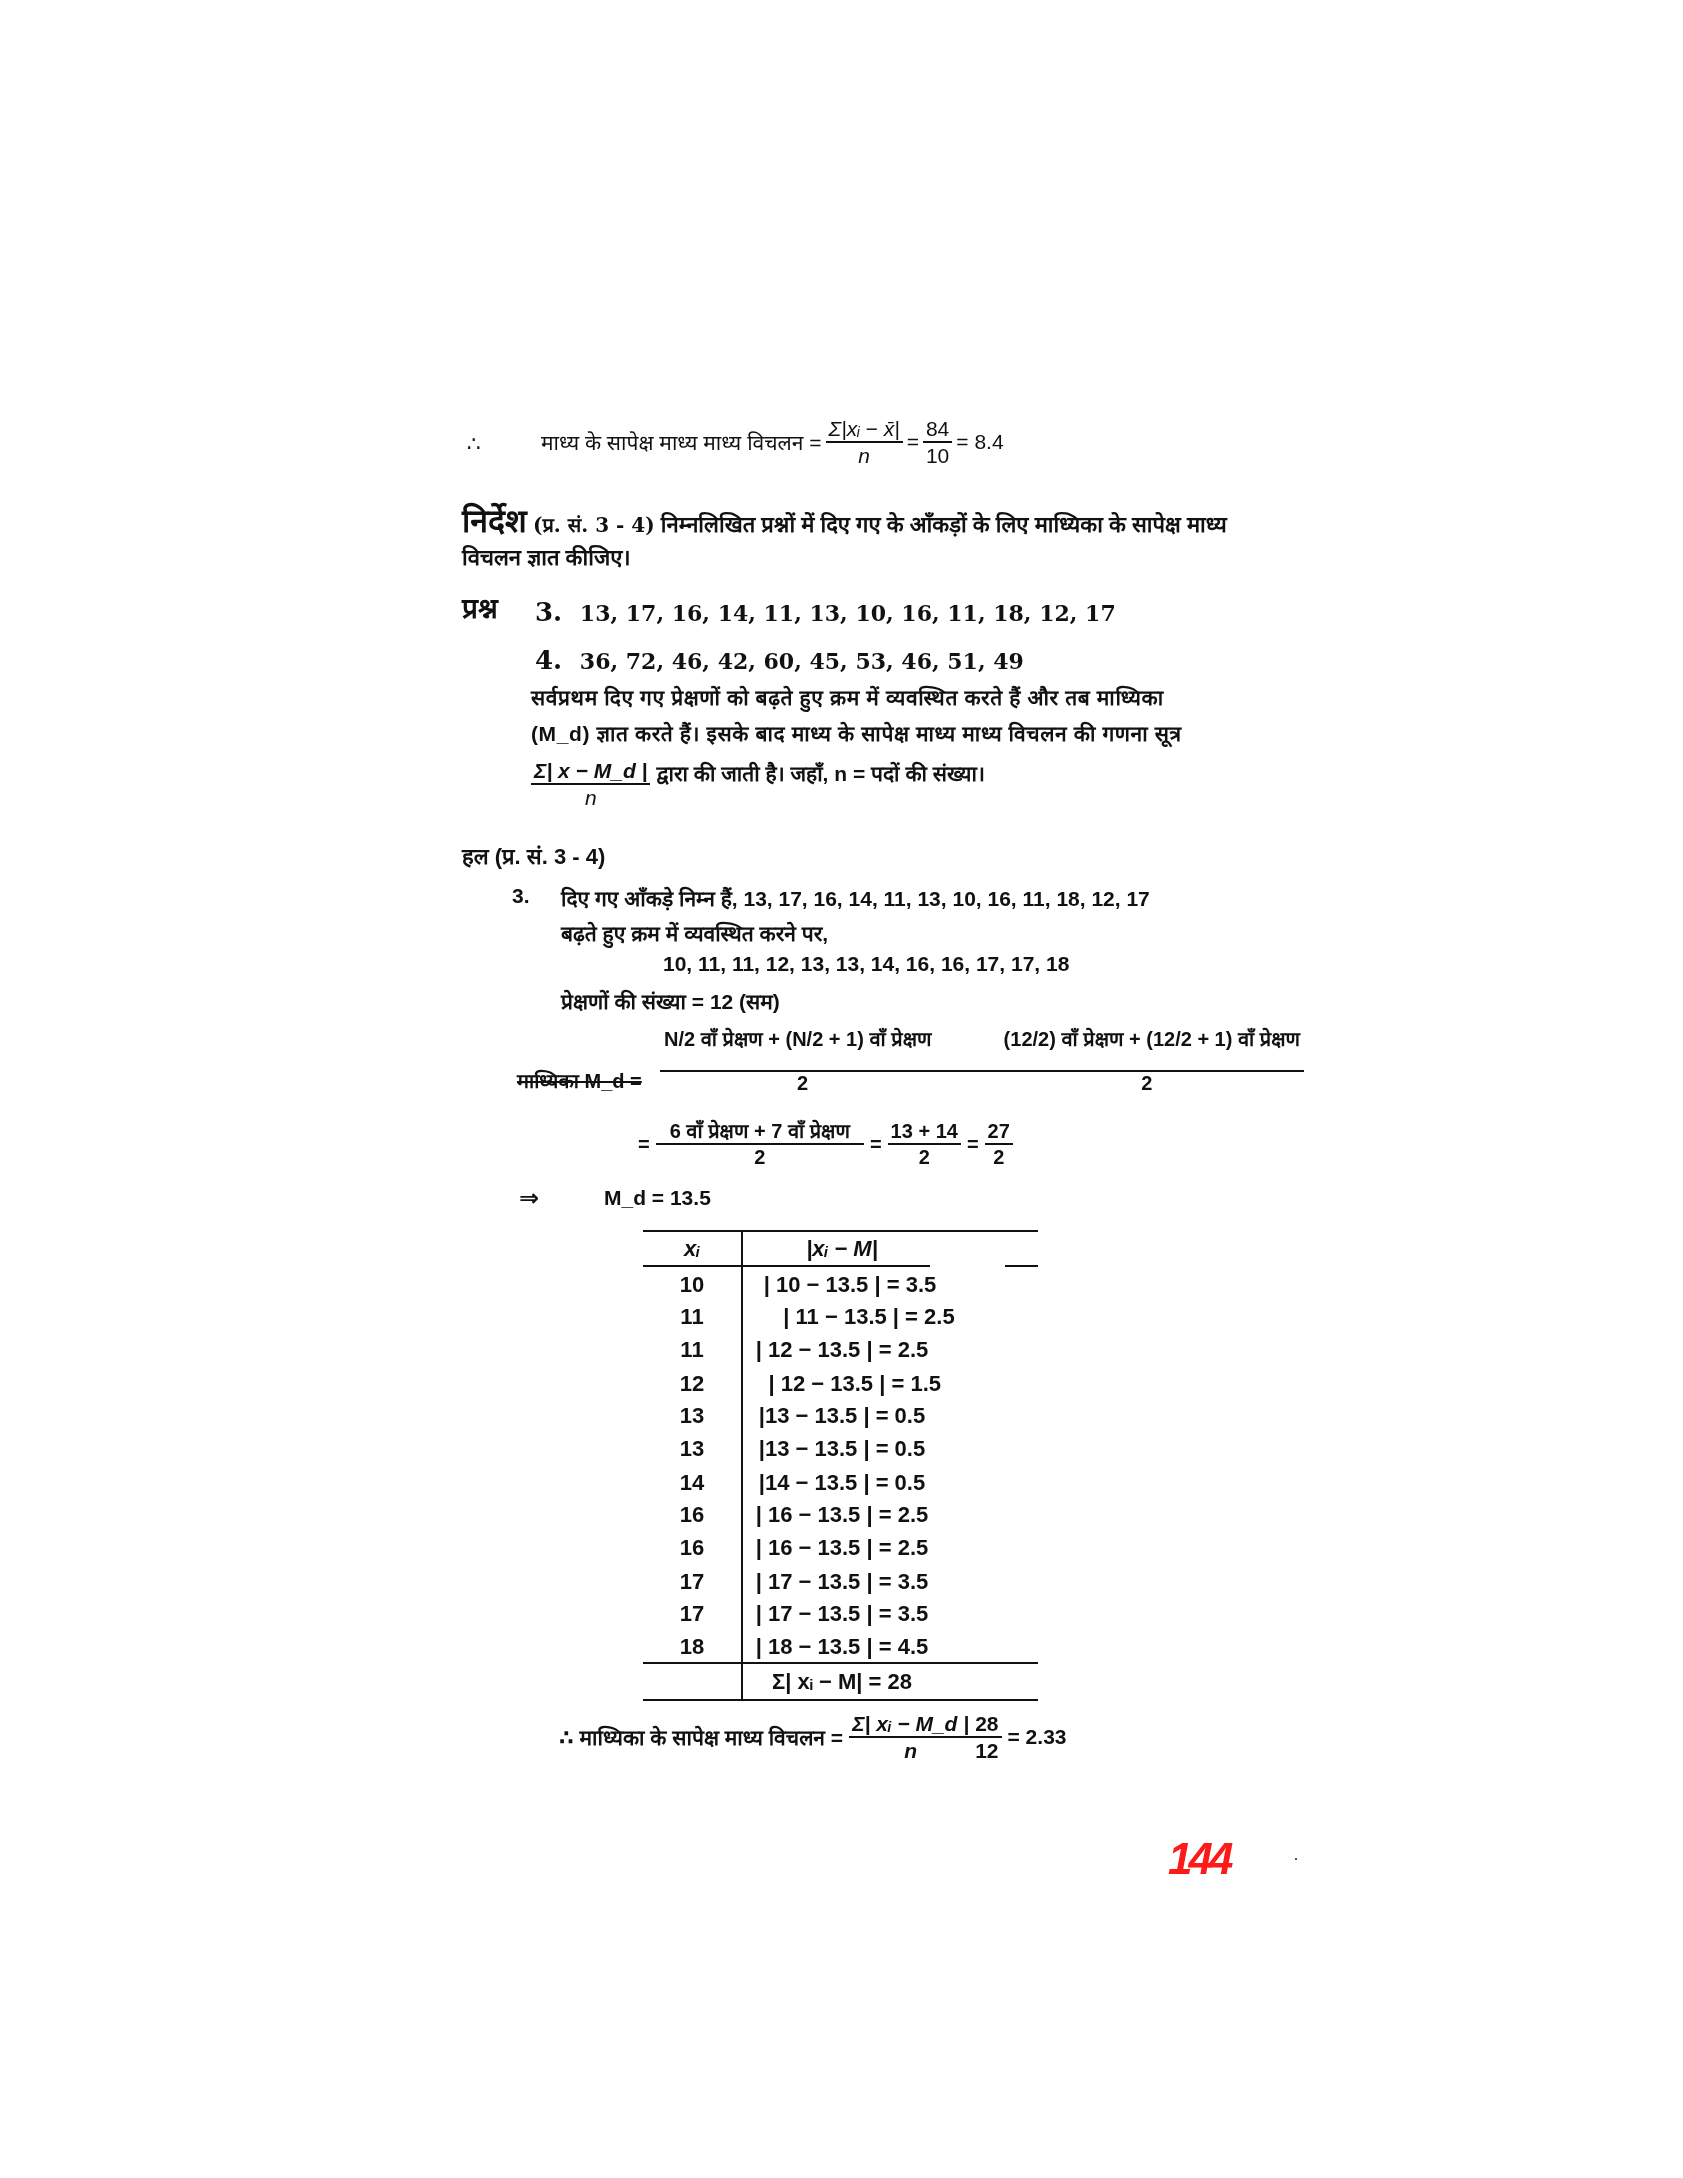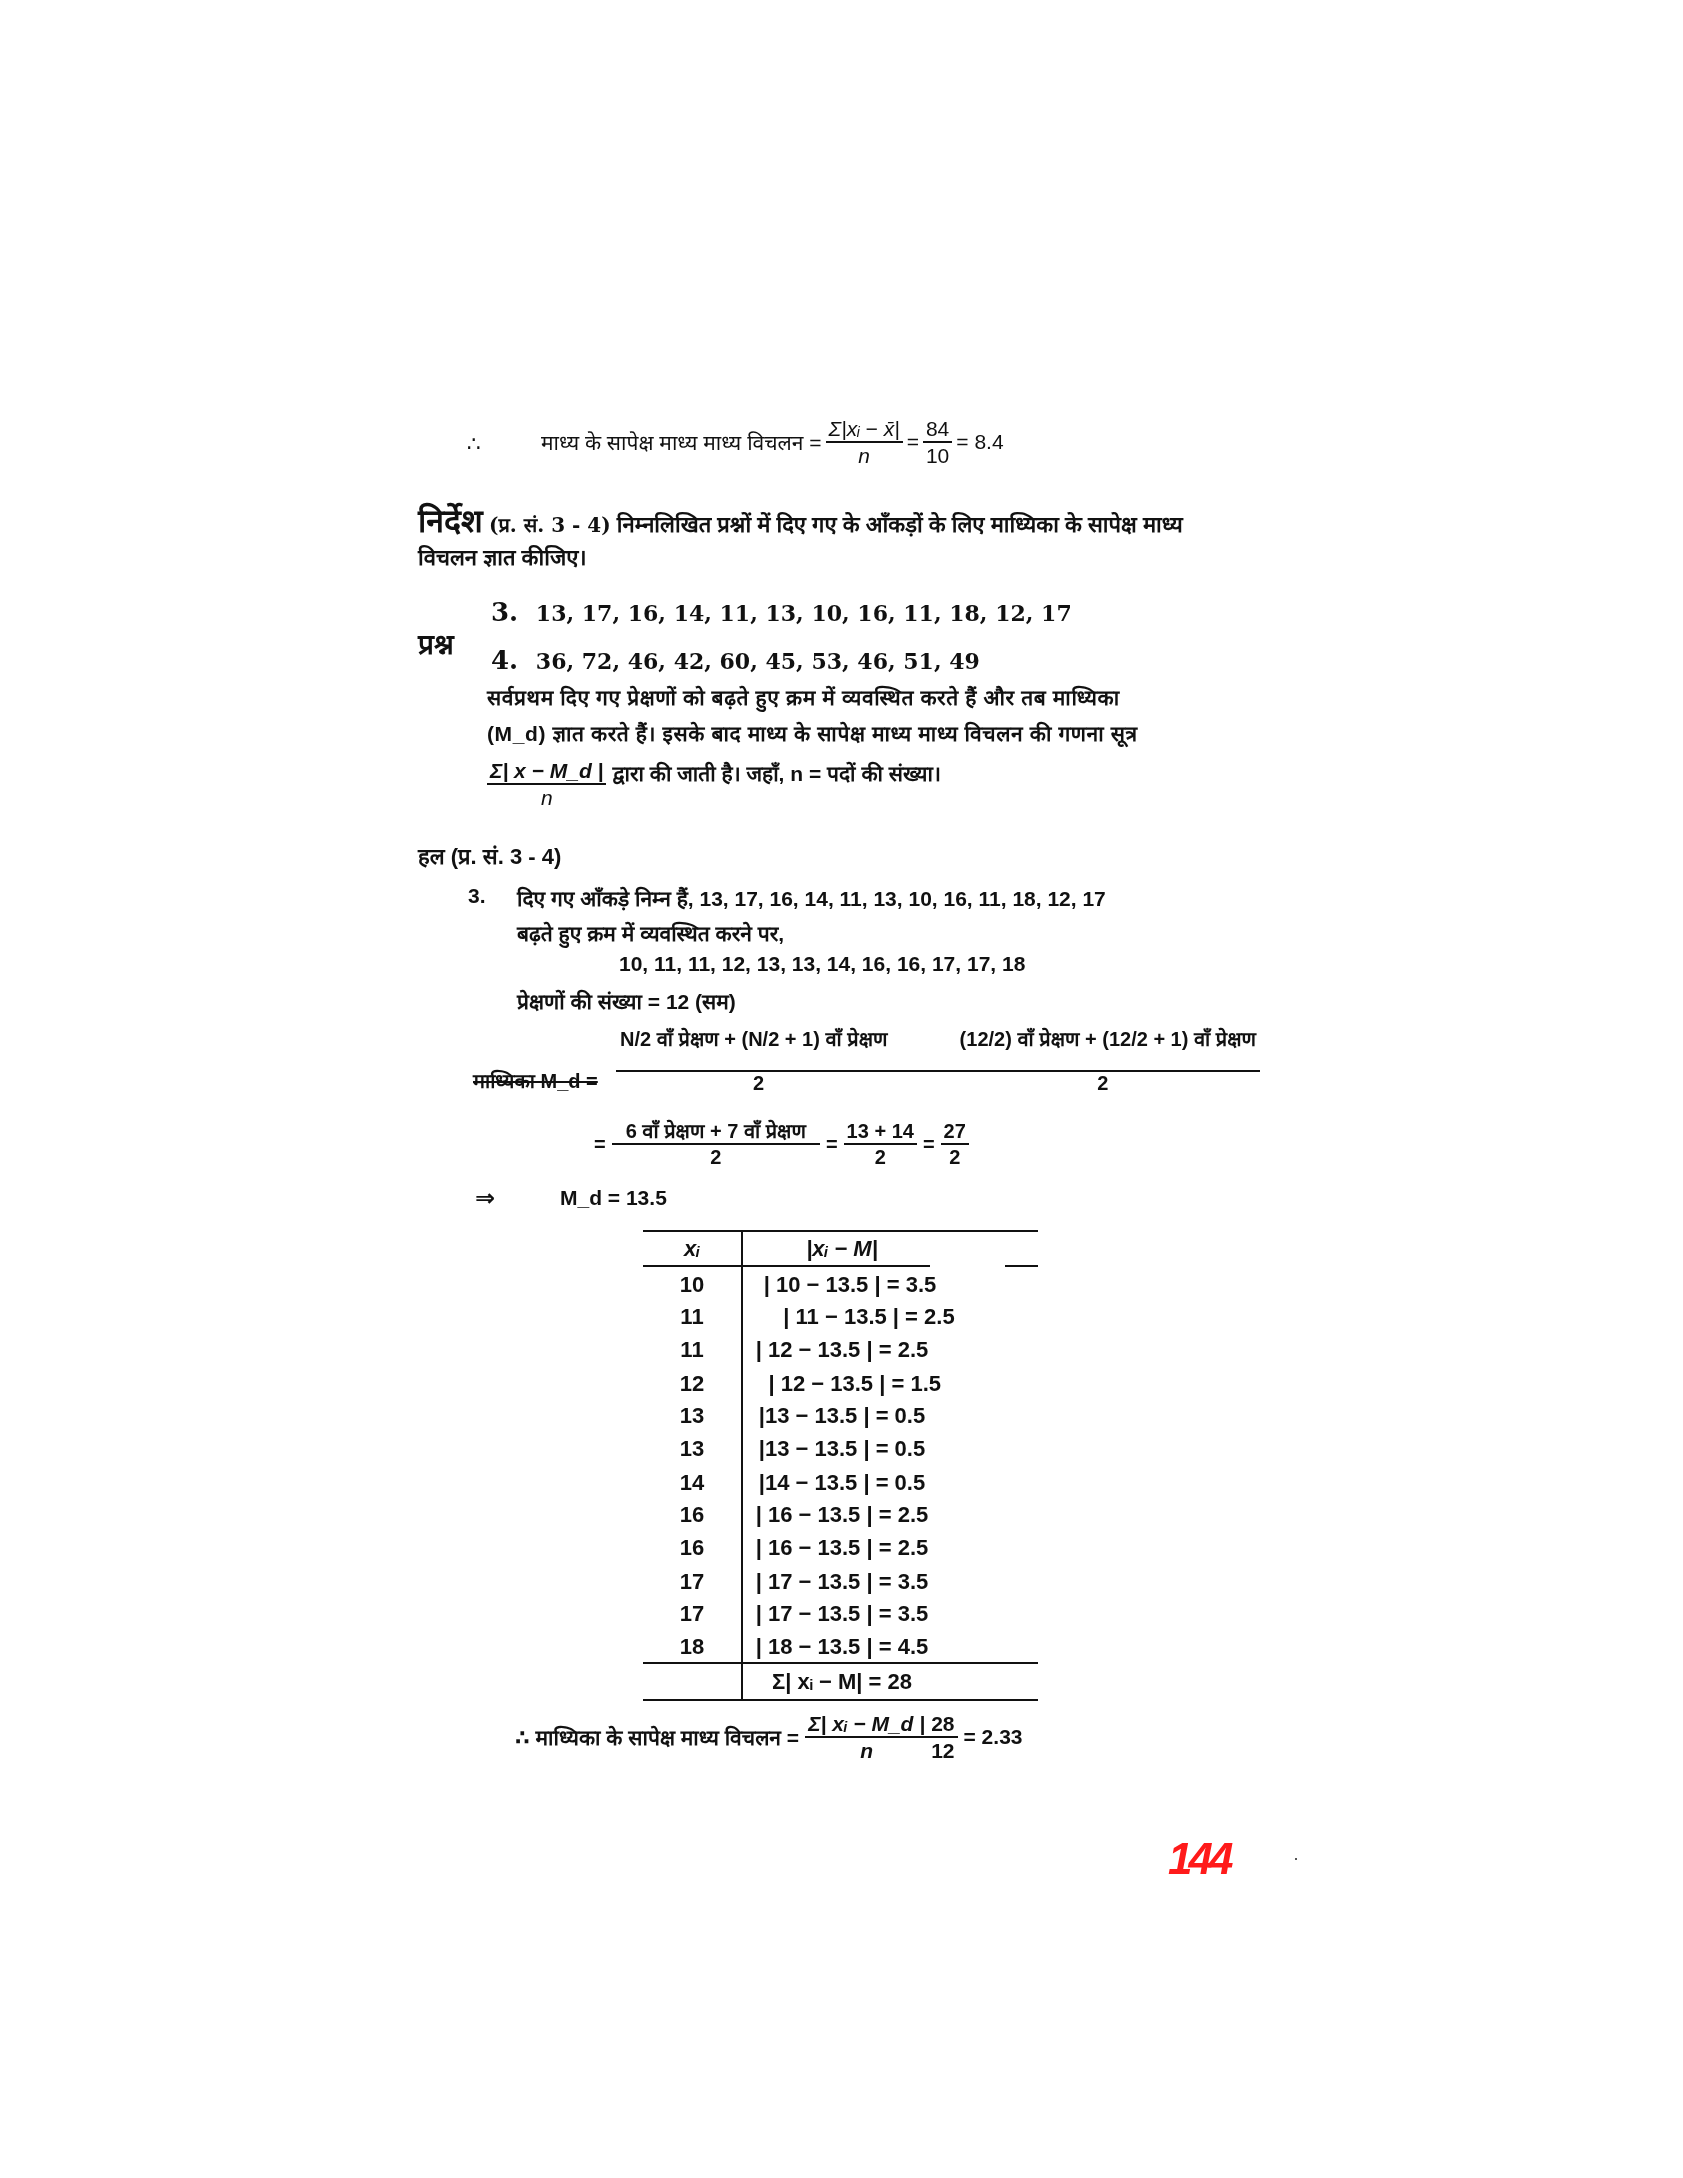--- a/index.html
+++ b/index.html
@@ -1,20 +1,20 @@
 <!DOCTYPE html>
 <html><head>
 <meta charset="utf-8">
 <style>
   html, body { margin:0; padding:0; background:#ffffff; }
   body { width:1683px; height:2178px; position:relative; overflow:hidden;
          font-family:"Liberation Sans", "DejaVu Sans", sans-serif; color:#111; }
   .abs { position:absolute; white-space:nowrap; }
   .body-txt { font-size:21px; }
-  .bold { font-weight:bold; }
+  .bold { font-weight:bold;margin-left:44px; }
   .serif { font-family:"DejaVu Serif","Liberation Serif", serif; }
   .it { font-style:italic; }
   .frac { display:inline-flex; flex-direction:column; align-items:center; vertical-align:middle; }
   .frac .num { border-bottom:2px solid #111; padding:0 3px; line-height:1.2; }
   .frac .den { line-height:1.2; }
   
   .tbl { position:absolute; left:643px; top:1230px; width:395px; }
   .tbl .rule { position:absolute; height:2px; background:#111; }
   .tbl .vdiv { position:absolute; left:98px; top:0; width:2px; height:471px; background:#111; }
   .tbl .cell { position:absolute; font-size:22px; font-weight:bold; text-align:center; }
@@ -38,21 +38,21 @@
   <span>= 8.4</span>
 </div>
 
 <div class="abs bold" style="left:418px; top:498px; font-size:22px;">
   <span style="font-size:32px; font-weight:900;">निर्देश</span>
   <span class="serif" style="font-size:20px;">(प्र. सं. 3 - 4)</span>
   <span>निम्नलिखित प्रश्नों में दिए गए के आँकड़ों के लिए माध्यिका के सापेक्ष माध्य</span>
 </div>
 <div class="abs bold" style="left:418px; top:541px; font-size:22px;">विचलन ज्ञात कीजिए।</div>
 
-<div class="abs bold" style="left:418px; top:624px; font-size:28px; font-weight:900;">प्रश्न</div>
+<div class="abs bold" style="left:418px; top:588px; font-size:28px; font-weight:900;">प्रश्न</div>
 <div class="abs bold serif" style="left:491px; top:597px; font-size:22px;">
   <span style="font-size:26px; margin-right:10px;">3.</span>
   <span>13, 17, 16, 14, 11, 13, 10, 16, 11, 18, 12, 17</span>
 </div>
 <div class="abs bold serif" style="left:491px; top:645px; font-size:22px;">
   <span style="font-size:26px; margin-right:10px;">4.</span>
   <span>36, 72, 46, 42, 60, 45, 53, 46, 51, 49</span>
 </div>
 <div class="abs bold body-txt" style="left:487px; top:683px; letter-spacing:0.6px;">सर्वप्रथम दिए गए प्रेक्षणों को बढ़ते हुए क्रम में व्यवस्थित करते हैं और तब माध्यिका</div>
 <div class="abs bold body-txt" style="left:487px; top:719px; letter-spacing:0.6px;">(M_d) ज्ञात करते हैं। इसके बाद माध्य के सापेक्ष माध्य माध्य विचलन की गणना सूत्र</div>

